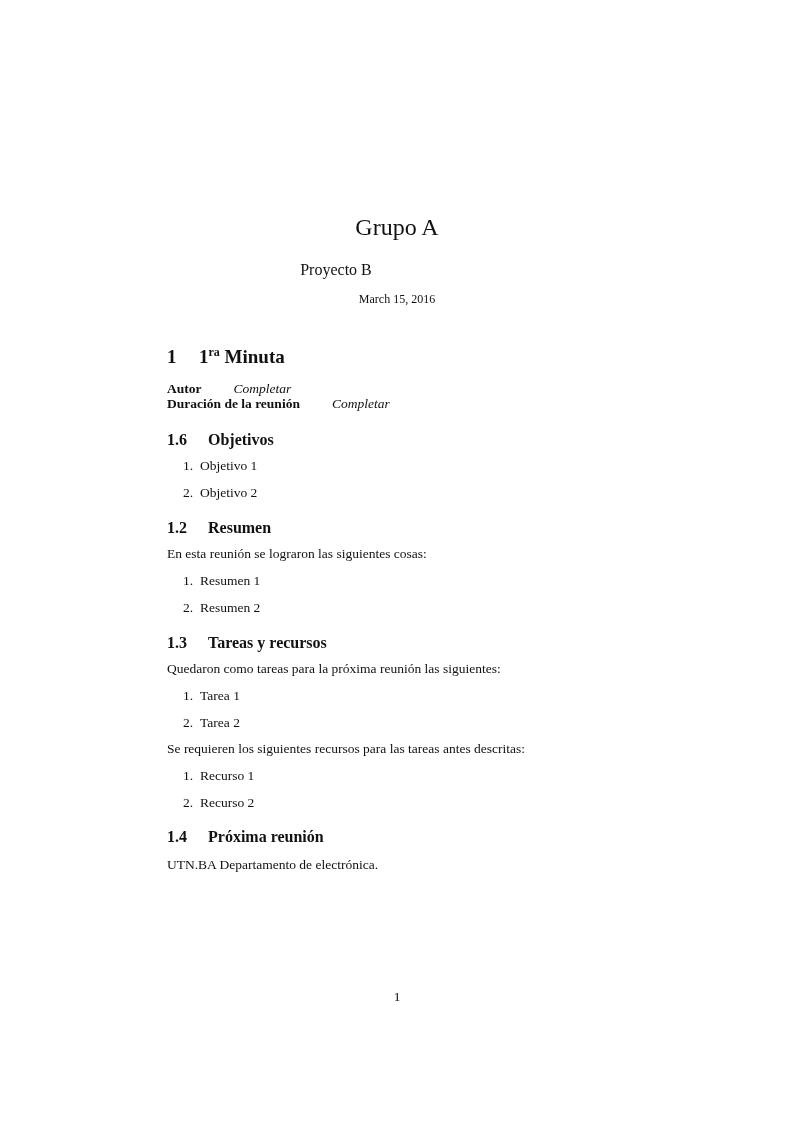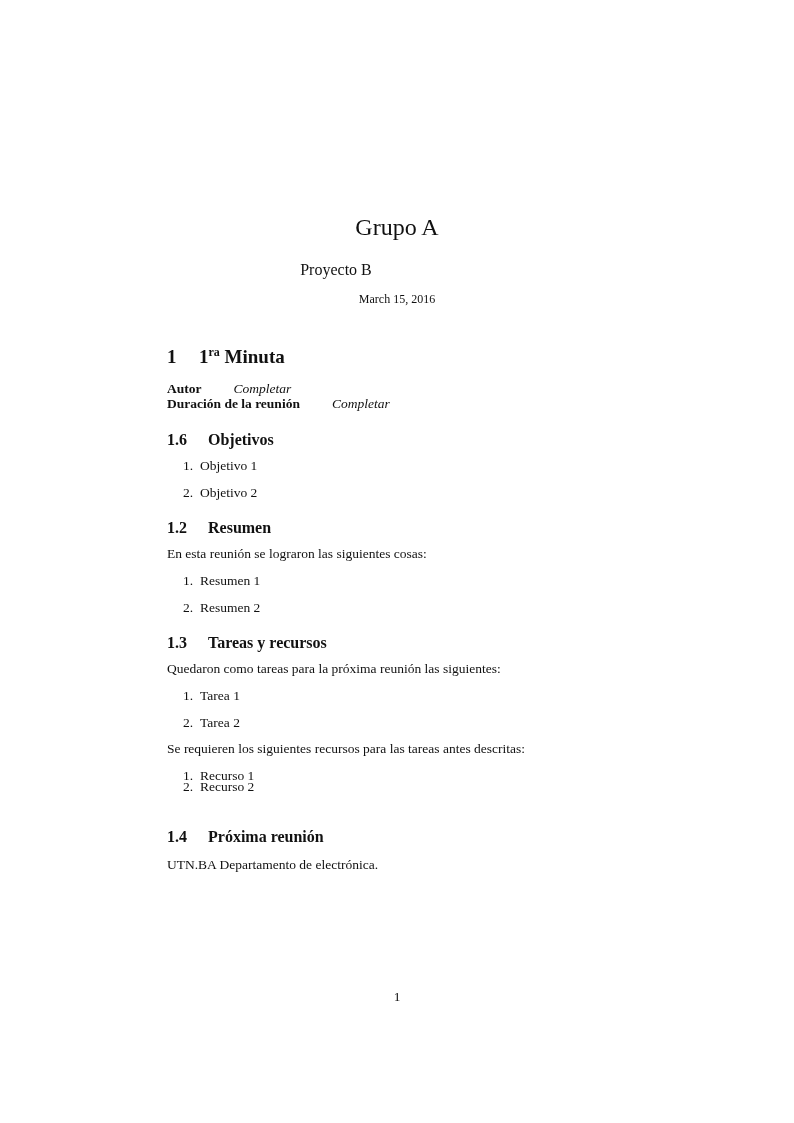--- a/index.html
+++ b/index.html
@@ -81,21 +81,21 @@
   <div class="abs li" style="top:688px;">
     <span class="n">1.</span><span>Tarea 1</span>
   </div>
   <div class="abs li" style="top:715px;">
     <span class="n">2.</span><span>Tarea 2</span>
   </div>
   <div class="abs txt" style="top:741px;">Se requieren los siguientes recursos para las tareas antes descritas:</div>
   <div class="abs li" style="top:768px;">
     <span class="n">1.</span><span>Recurso 1</span>
   </div>
-  <div class="abs li" style="top:779px;">
+  <div class="abs li" style="top:795px;">
     <span class="n">2.</span><span>Recurso 2</span>
   </div>
 
   <div class="abs sub" style="top:828px;">
     <span class="num">1.4</span><span>Próxima reunión</span>
   </div>
   <div class="abs para" style="top:856px;">
     <span>UTN.BA Departamento de electrónica.</span>
   </div>
 

